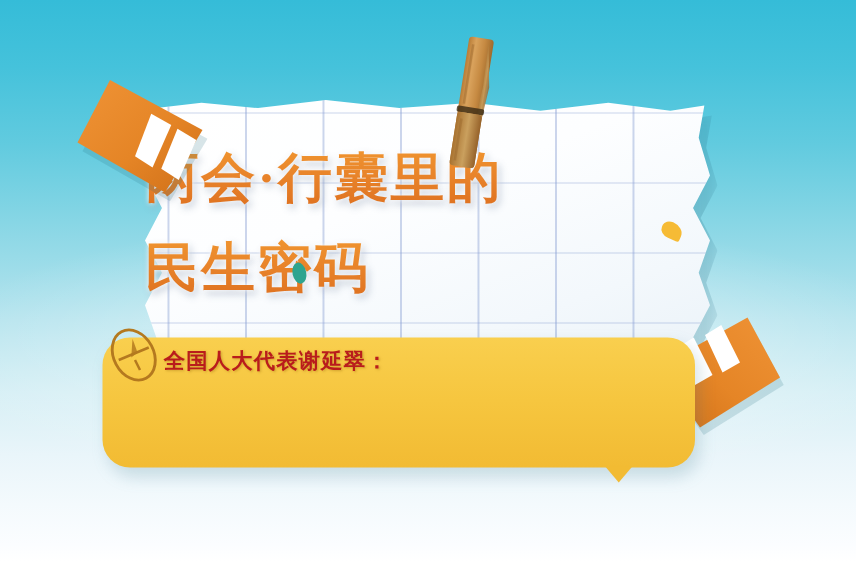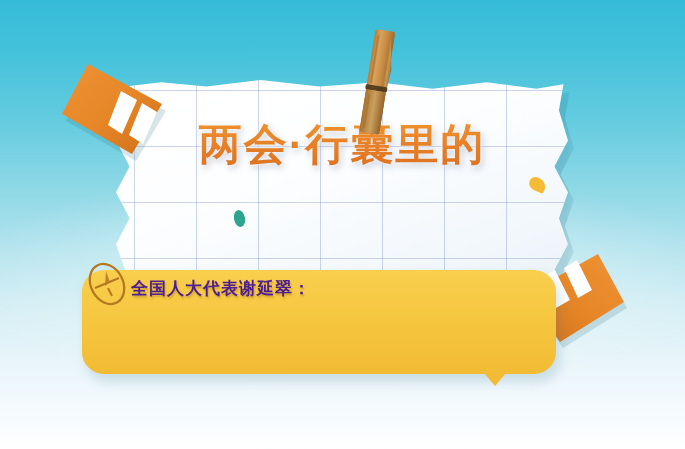--- a/index.html
+++ b/index.html
@@ -96,22 +96,22 @@
     position: absolute;
     left: 0;
     top: 0;
     width: 100%;
     height: 100%;
     pointer-events: none;
   }
   .hl-line {
     position: absolute;
     width: 100%;
-    text-align: center;
-    font-family: Liberation Sans, sans-serif;
+    text-align: left;
+    font-family: Liberation Serif, serif;
     font-weight: 700;
     letter-spacing: 2px;
     color: #e47c1c;
     background: linear-gradient(180deg, #f0952f 0%, #e8832a 45%, #dd6f1f 100%);
     -webkit-background-clip: text;
     background-clip: text;
     -webkit-text-fill-color: transparent;
     filter:
       drop-shadow(0 0 2px rgba(255,255,255,0.95))
       drop-shadow(2px 3px 3px rgba(150,165,185,0.45));
@@ -185,21 +185,21 @@
     border-right: 11px solid transparent;
     border-top: 13px solid #f2bb33;
   }
   .banner-line-1 {
     position: absolute;
     left: 131px;
     top: 277px;
     font-size: 17px;
     font-weight: 700;
     letter-spacing: 1px;
-    color: #4c1d95;
+    color: #b91c1c;
     text-shadow: 1px 1.5px 2px rgba(150,100,10,0.40);
     font-family: "DejaVu Sans", "Liberation Sans", sans-serif;
     text-align: center;
   }
   .banner-line-2 {
     position: absolute;
     left: 158px;
     top: 313px;
     font-size: 27px;
     font-weight: 700;
@@ -224,20 +224,21 @@
   <div class="bg"></div>
   <div class="bg-glow"></div>
 
   <div class="paper-wrap">
     <div class="paper-shadow"></div>
     <div class="paper"></div>
     <div class="paper-grid"></div>
 
     <div class="headline">
       <div class="hl-line hl-line-1">两会·行囊里的</div>
+      <div class="hl-line hl-line-2">民生密码</div>
     </div>
 
     <div class="teal-dot"></div>
     <div class="yellow-comma"></div>
   </div>
 
   <div class="quote-badge left">
     <svg width="108" height="108" viewBox="0 0 108 108" aria-hidden="true">
       <defs>
         <linearGradient id="ob1" x1="0" y1="0" x2="1" y2="1">

